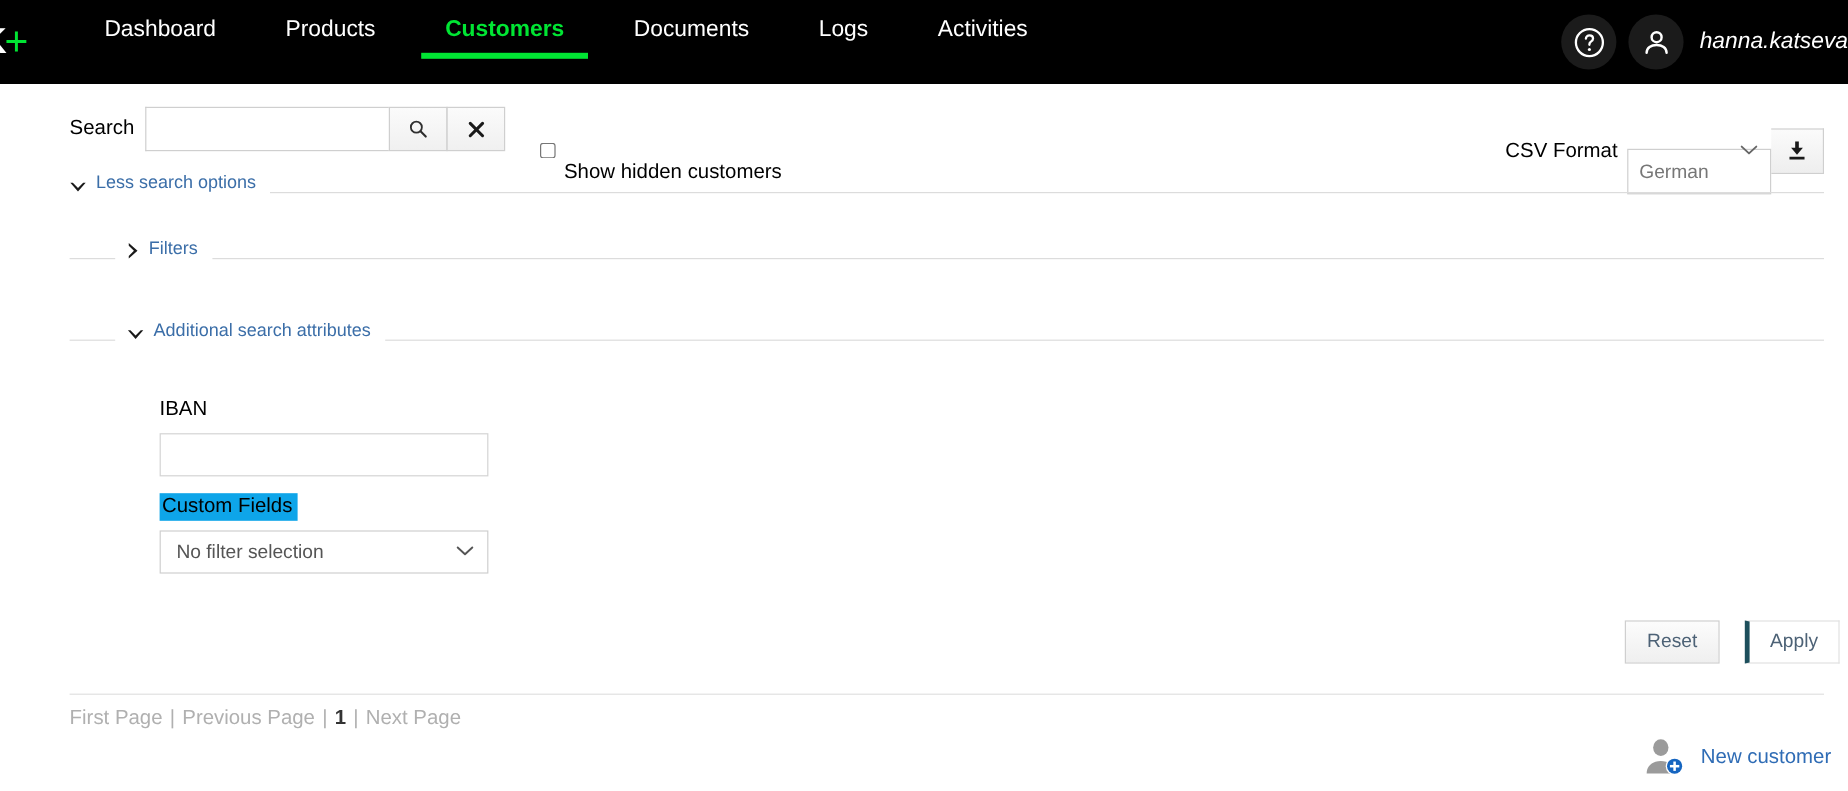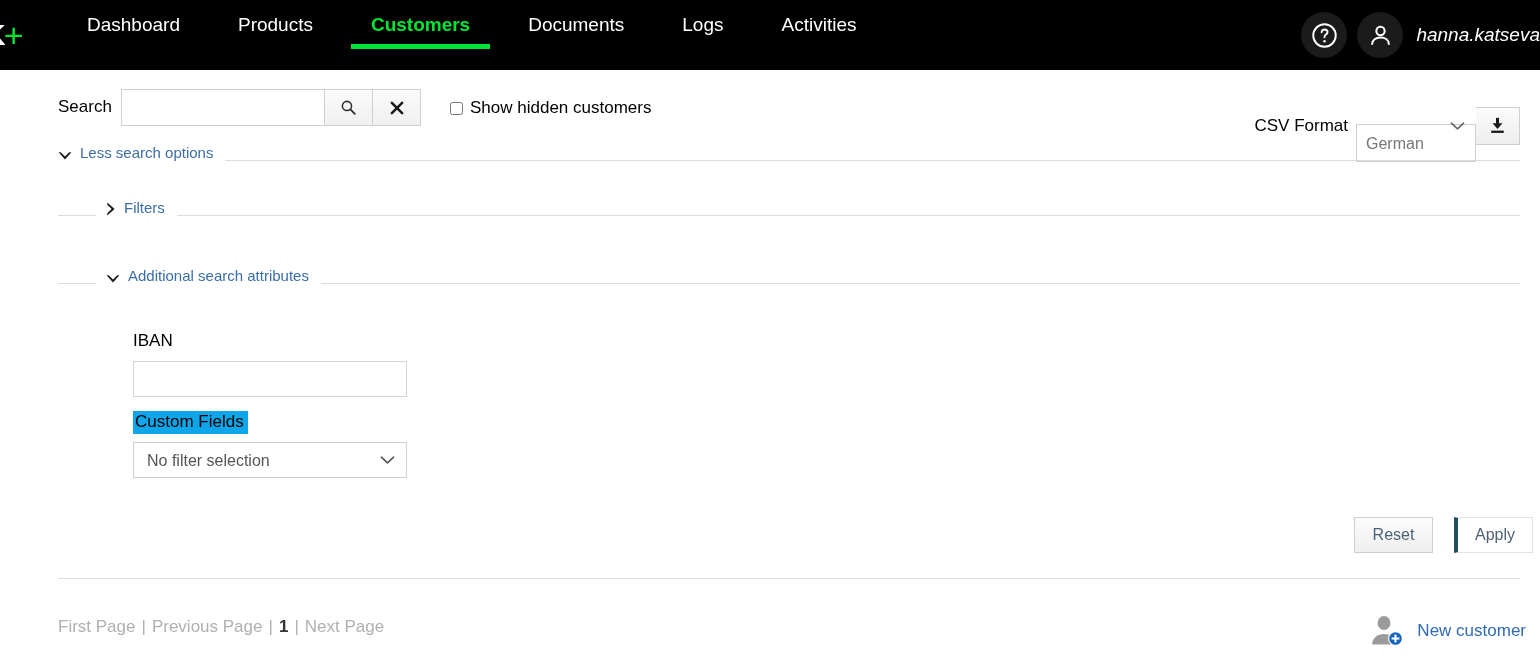--- a/index.html
+++ b/index.html
@@ -104,21 +104,21 @@
 
   #hiddenwrap {
     position: absolute; left: 450px; top: 98px;
     display: flex; align-items: center;
   }
   #hidden-checkbox {
     width: 13px; height: 13px; margin: 0 7px 0 0;
     accent-color: #555;
     cursor: pointer;
   }
-  #hiddenwrap label { font-size: 17px; color: #000; cursor: pointer; }
+  #hiddenwrap label { font-size: 17px; color: #000; cursor: pointer; margin-top: 35px; }
 
   #csvwrap {
     position: absolute; right: 20px; top: 89px;
     display: flex; align-items: center;
   }
   #csvlabel { font-size: 17px; color: #000; margin-right: 8px; white-space: nowrap; }
   #csv-select {
     width: 120px; height: 38px;
     border: 1px solid #cfcfcf;
     background: #fff;
@@ -232,21 +232,21 @@
     cursor: pointer;
     font-family: "Liberation Sans", sans-serif;
   }
 
   
   #bottom-divider {
     position: absolute; left: 58px; top: 578px;
     width: 1462px; height: 1px; background: #e0e0e0;
   }
   #pagination {
-    position: absolute; left: 58px; top: 617px;
+    position: absolute; left: 58px; top: 588px;
     display: flex; align-items: flex-end;
     font-size: 17px;
   }
   #pagination .pg-disabled { color: #b0b0b0; cursor: default; }
   #pagination .pg-current { color: #333; font-weight: bold; }
   #pagination .sep { color: #b0b0b0; margin: 0 6px; }
 
   #newcustomer {
     position: absolute; right: 14px; top: 613px;
     display: flex; align-items: center; cursor: pointer;

